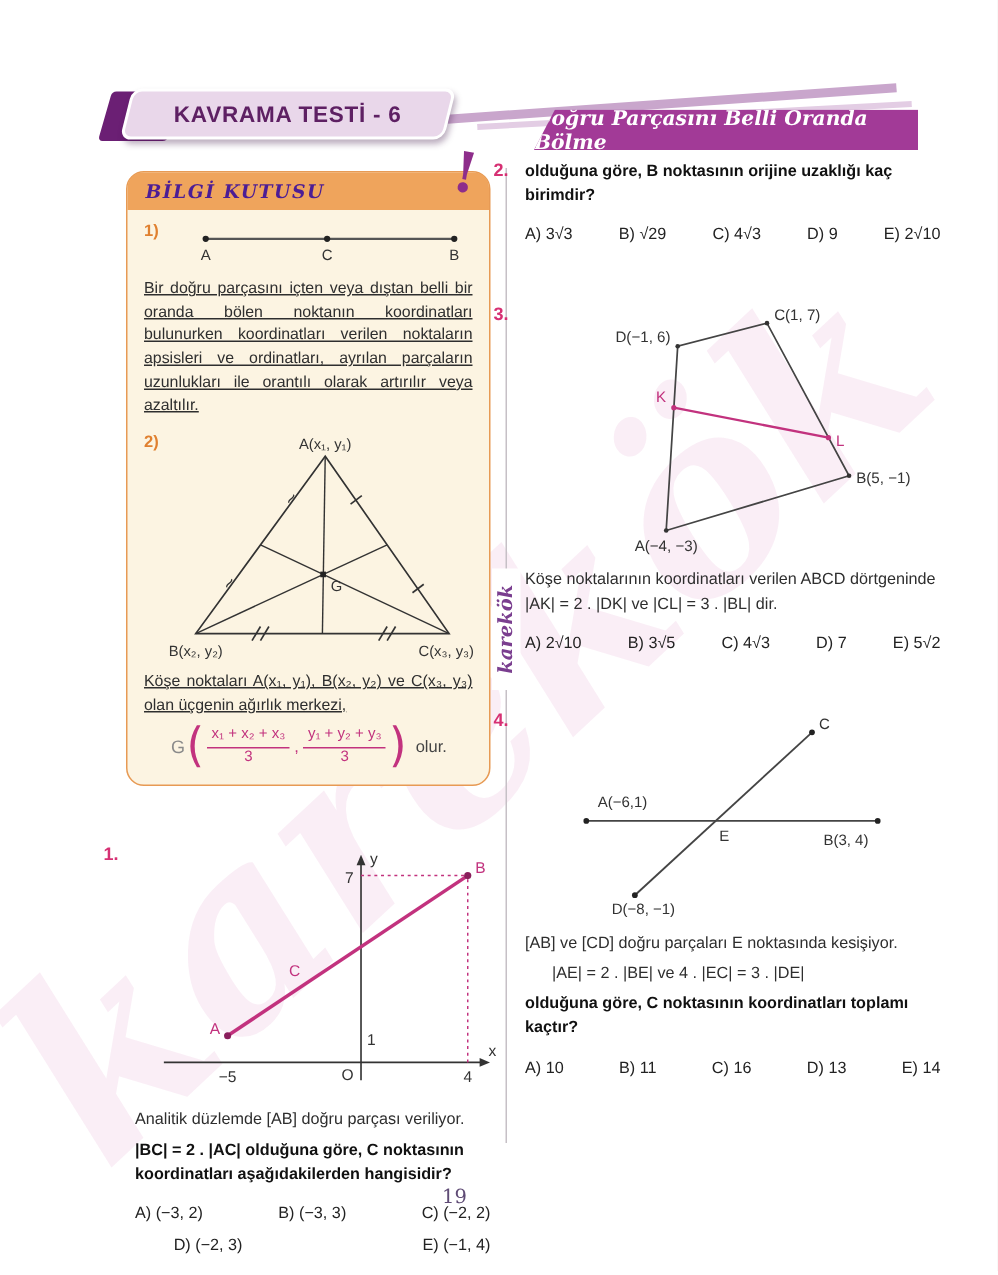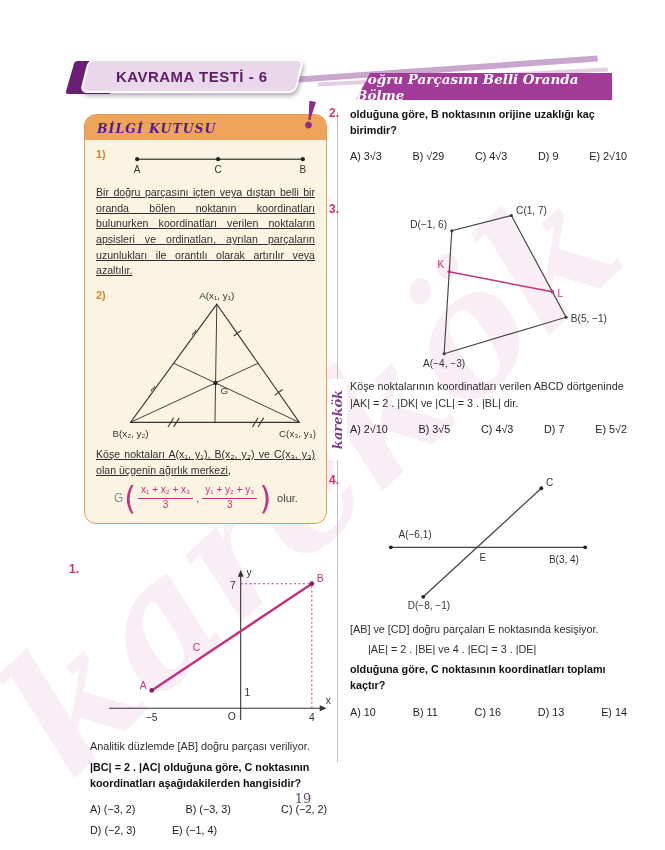--- a/index.html
+++ b/index.html
@@ -60,21 +60,21 @@
   .formula .sep{font-size:11px;margin:0 1px;}
   .formula .suffix{color:#444;font-size:11px;margin-left:6px;}
 
   
   .q{position:relative;margin-left:0;}
   .qnum{position:absolute;left:-21px;top:0;color:#D63073;font-weight:bold;font-size:12px;}
   .q p{font-size:10.8px;color:#2e2e2e;line-height:1.5;margin:0 0 4px;}
   .q p.bold{font-weight:bold;color:#111;}
   .q p.indent{margin-left:18px;}
   .optrow{display:flex;justify-content:space-between;font-size:10.8px;color:#222;margin-top:12px;}
-  .optrow2{display:flex;justify-content:flex-start;gap:36px;font-size:10.8px;color:#222;margin-top:9px;}
+  .optrow2{display:flex;justify-content:flex-end;gap:120px;font-size:10.8px;color:#222;margin-top:9px;}
   .fig{display:block;}
 
   svg text{font-family:"Liberation Sans",sans-serif;font-size:10.5px;fill:#333;}
   svg text.mag{fill:#C2327E;}
   .pgnum{position:absolute;left:0;width:606px;bottom:44px;text-align:center;
     font-family:"DejaVu Serif",serif;font-size:13px;color:#5F4B75;}
 </style>
 </head>
 <body>
 

